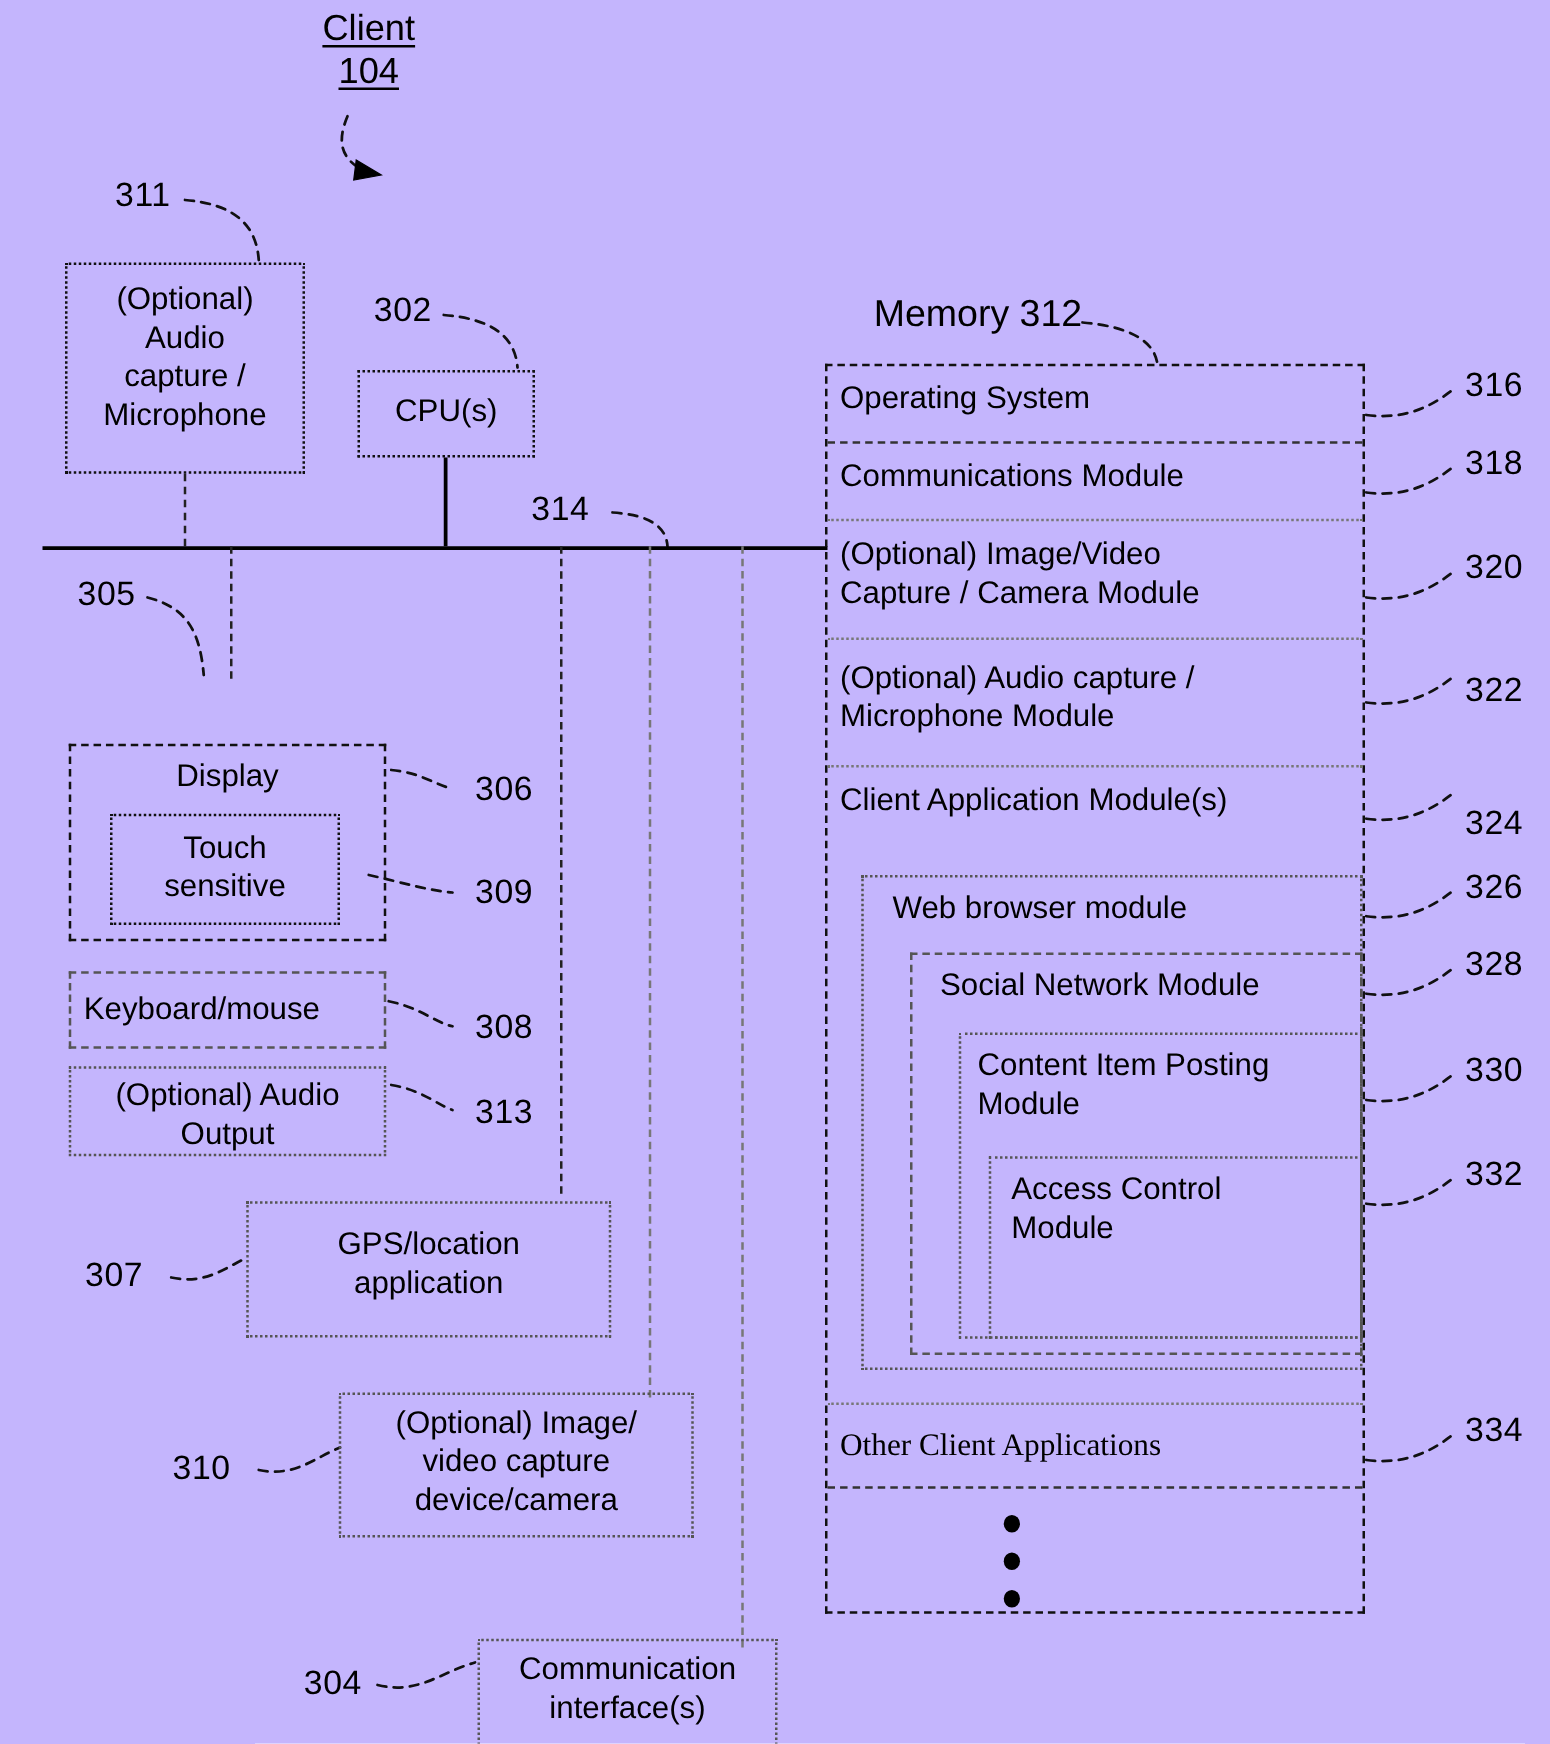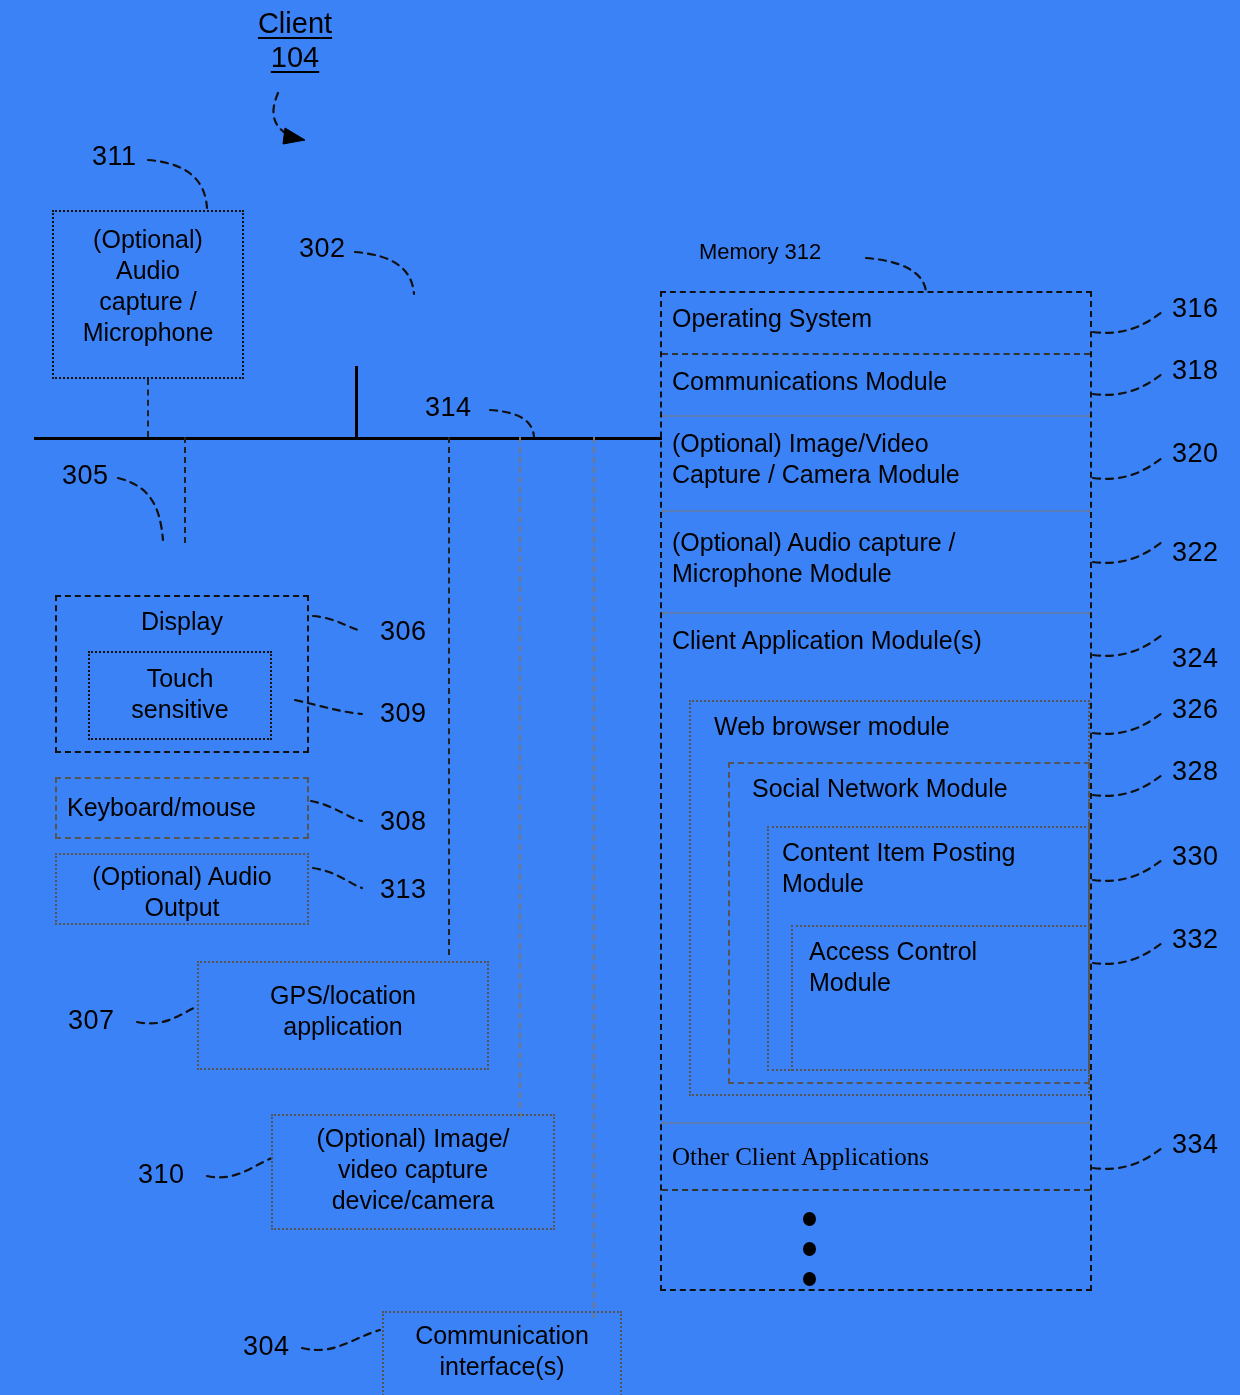--- a/index.html
+++ b/index.html
@@ -4,21 +4,21 @@
 <style>
   html, body {
     margin: 0;
     padding: 0;
     background: #ffffff;
   }
   #canvas {
     position: relative;
     width: 1240px;
     height: 1395px;
-    background: #3b82f6;
+    background: #c4b5fd;
     font-family: "Liberation Sans", sans-serif;
     color: #000000;
     overflow: hidden;
   }
   .txt {
     position: absolute;
     font-size: 25px;
     line-height: 31px;
     color: #000;
     white-space: pre-line;
@@ -161,20 +161,23 @@
   <div class="refnum" style="left:138px; top:1159px;">310</div>
   <div class="refnum" style="left:243px; top:1331px;">304</div>
 
   <div class="box b-dot" style="left:52px; top:210px; width:192px; height:169px;">
     <div class="boxlabel ctr" style="top:12px; left:0;">(Optional)
 Audio
 capture /
 Microphone</div>
   </div>
 
+  <div class="box b-dot" style="left:286px; top:296px; width:142px; height:70px;">
+    <div class="boxlabel ctr" style="top:16px; left:0;">CPU(s)</div>
+  </div>
 
   <div class="vline-dot" style="left:147px; top:379px; height:58px;"></div>
   <div class="vline-solid" style="left:355px; top:366px; height:71px;"></div>
 
   <div class="hline" style="left:34px; top:437px; width:628px;"></div>
 
   <div class="vline-dot" style="left:184px; top:437px; height:106px;"></div>
   <div class="vline-dot" style="left:448px; top:437px; height:518px;"></div>
   <div class="vline-dotlight" style="left:519px; top:437px; height:681px;"></div>
   <div class="vline-dotlight" style="left:593px; top:437px; height:881px;"></div>
@@ -207,21 +210,21 @@
     <div class="boxlabel ctr" style="top:7px; left:0;">(Optional) Image/
 video capture
 device/camera</div>
   </div>
 
   <div class="box b-dotthin" style="left:382px; top:1311px; width:240px; height:92px;">
     <div class="boxlabel ctr" style="top:7px; left:0;">Communication
 interface(s)</div>
   </div>
 
-  <div class="txt" style="left:699px; top:236px; font-size:22px;">Memory 312</div>
+  <div class="txt" style="left:699px; top:236px; font-size:30px;">Memory 312</div>
 
   <div class="box b-dash" style="left:660px; top:291px; width:432px; height:1000px;"></div>
 
   <div class="rowsep" style="left:662px; top:353px; width:428px;"></div>
   <div class="rowsep-light" style="left:662px; top:415px; width:428px;"></div>
   <div class="rowsep-light" style="left:662px; top:510px; width:428px;"></div>
   <div class="rowsep-light" style="left:662px; top:612px; width:428px;"></div>
   <div class="rowsep-light" style="left:662px; top:1122px; width:428px;"></div>
   <div class="rowsep" style="left:662px; top:1189px; width:428px;"></div>
 

